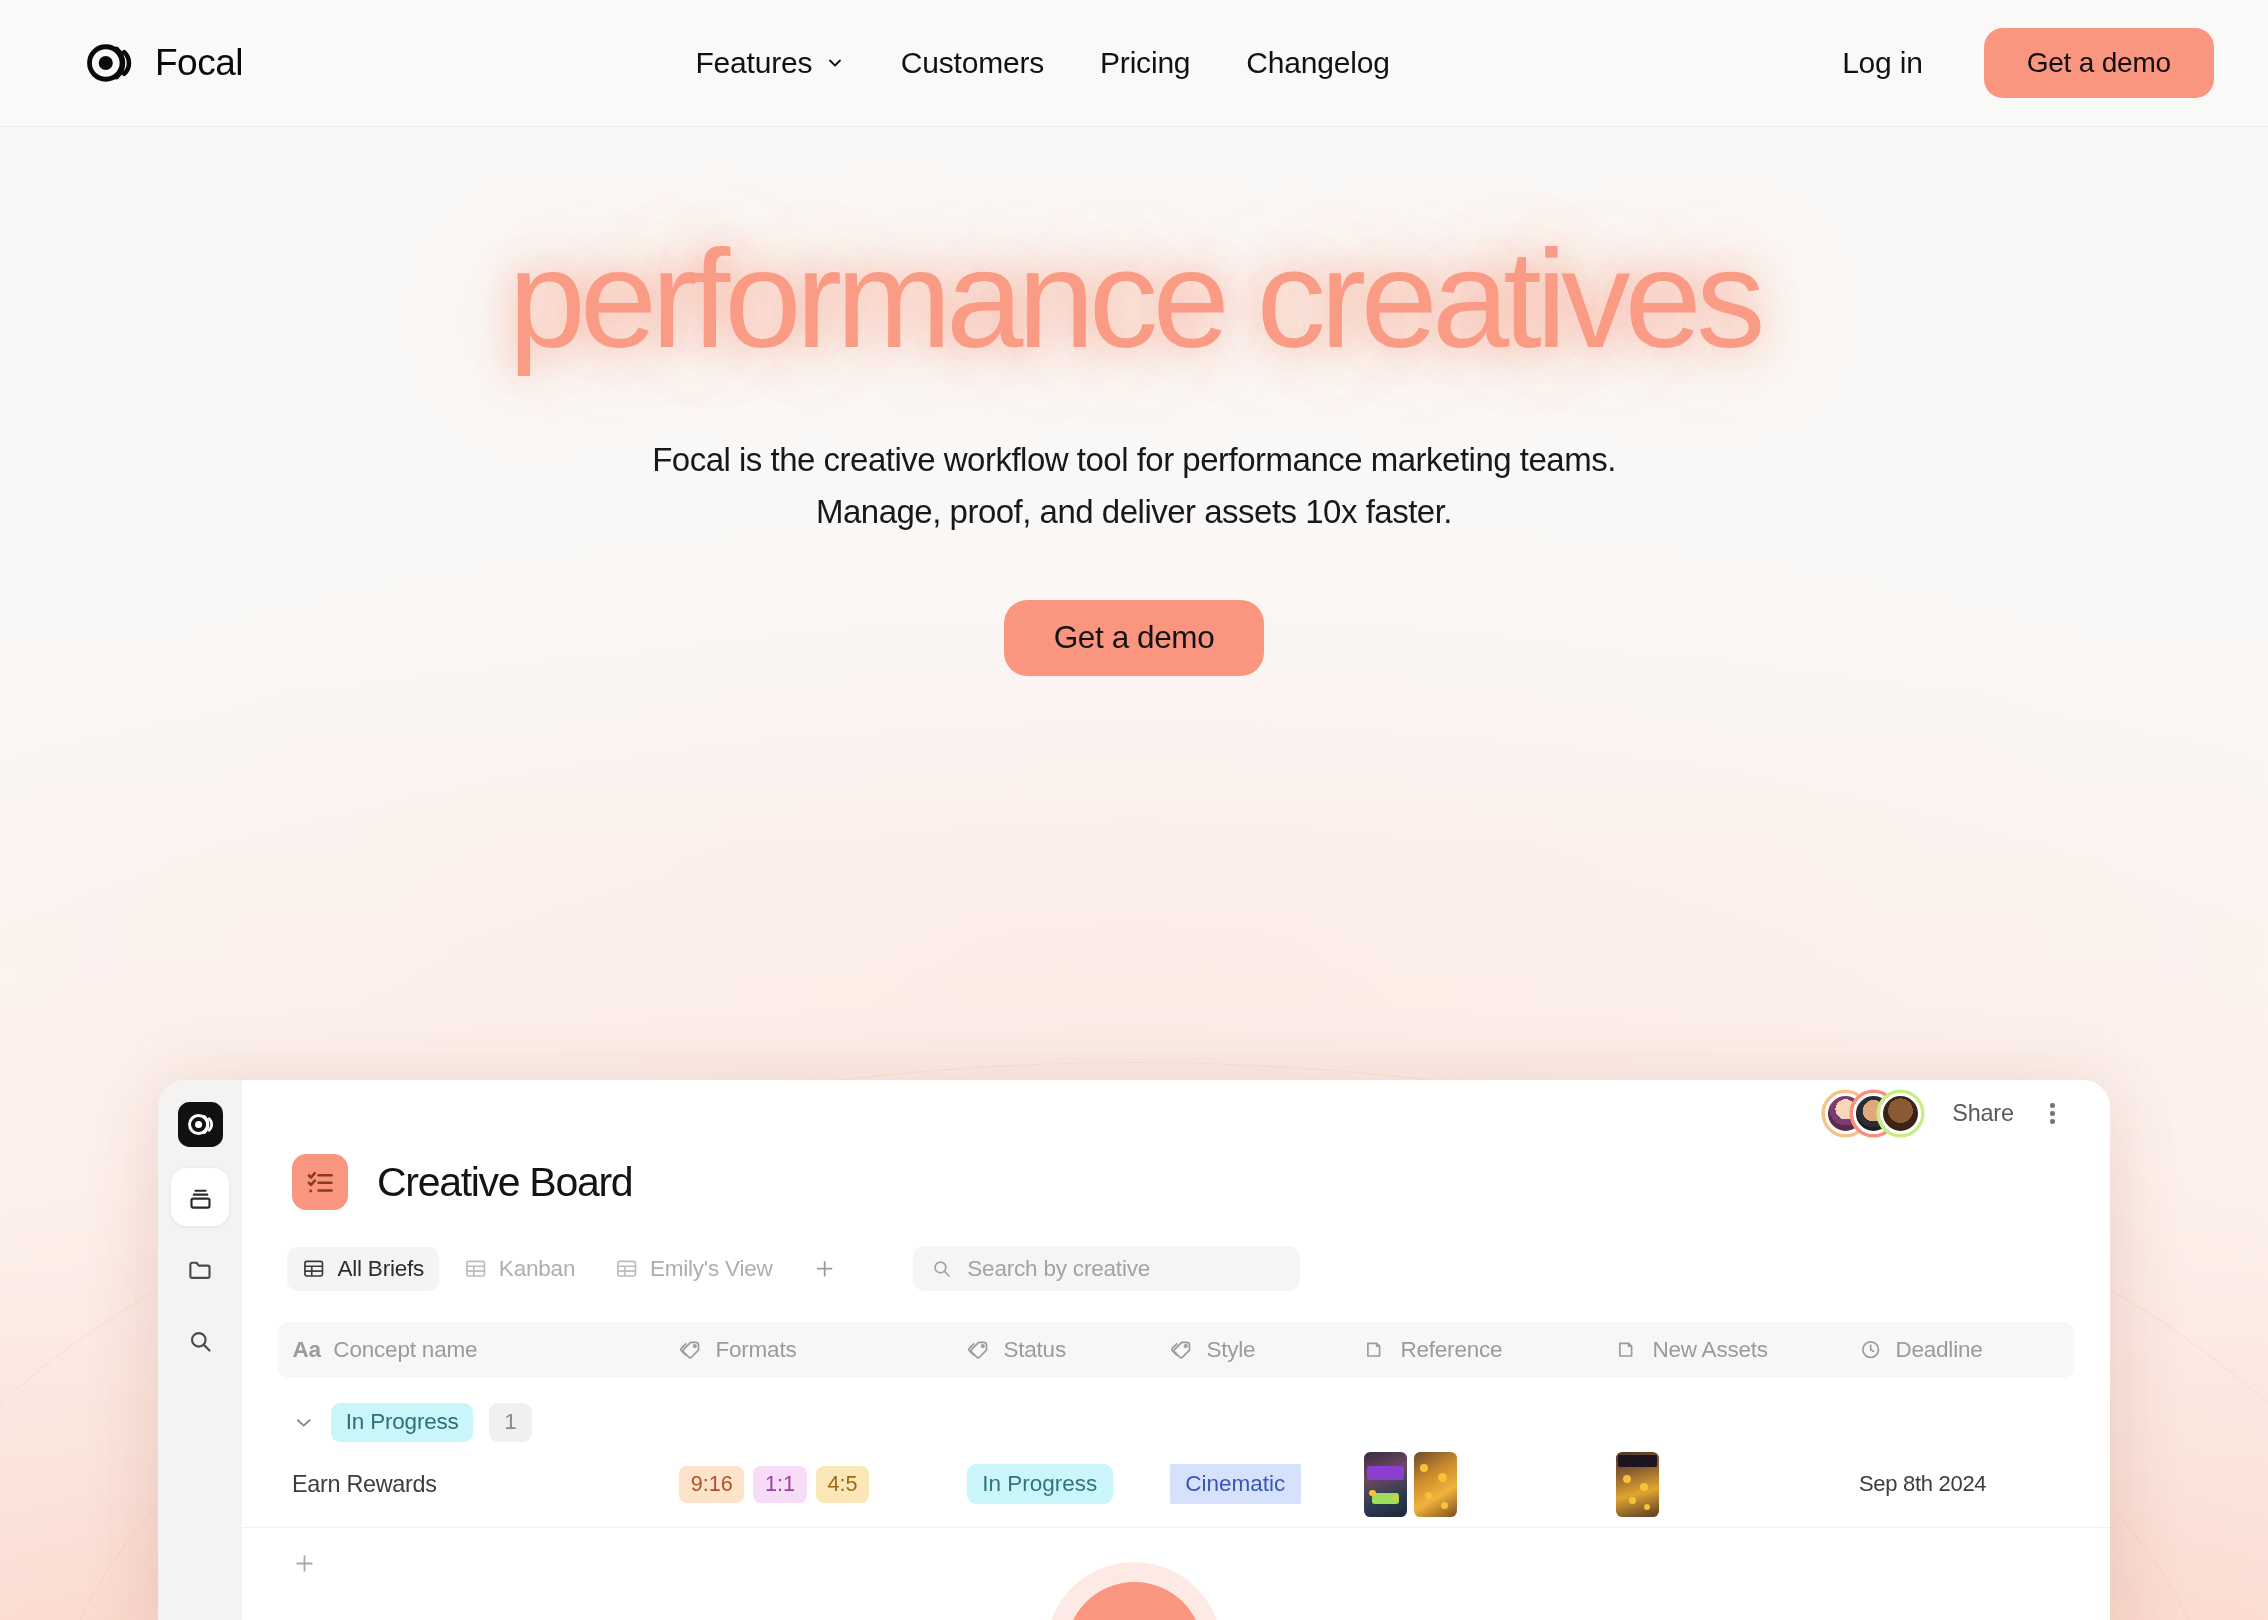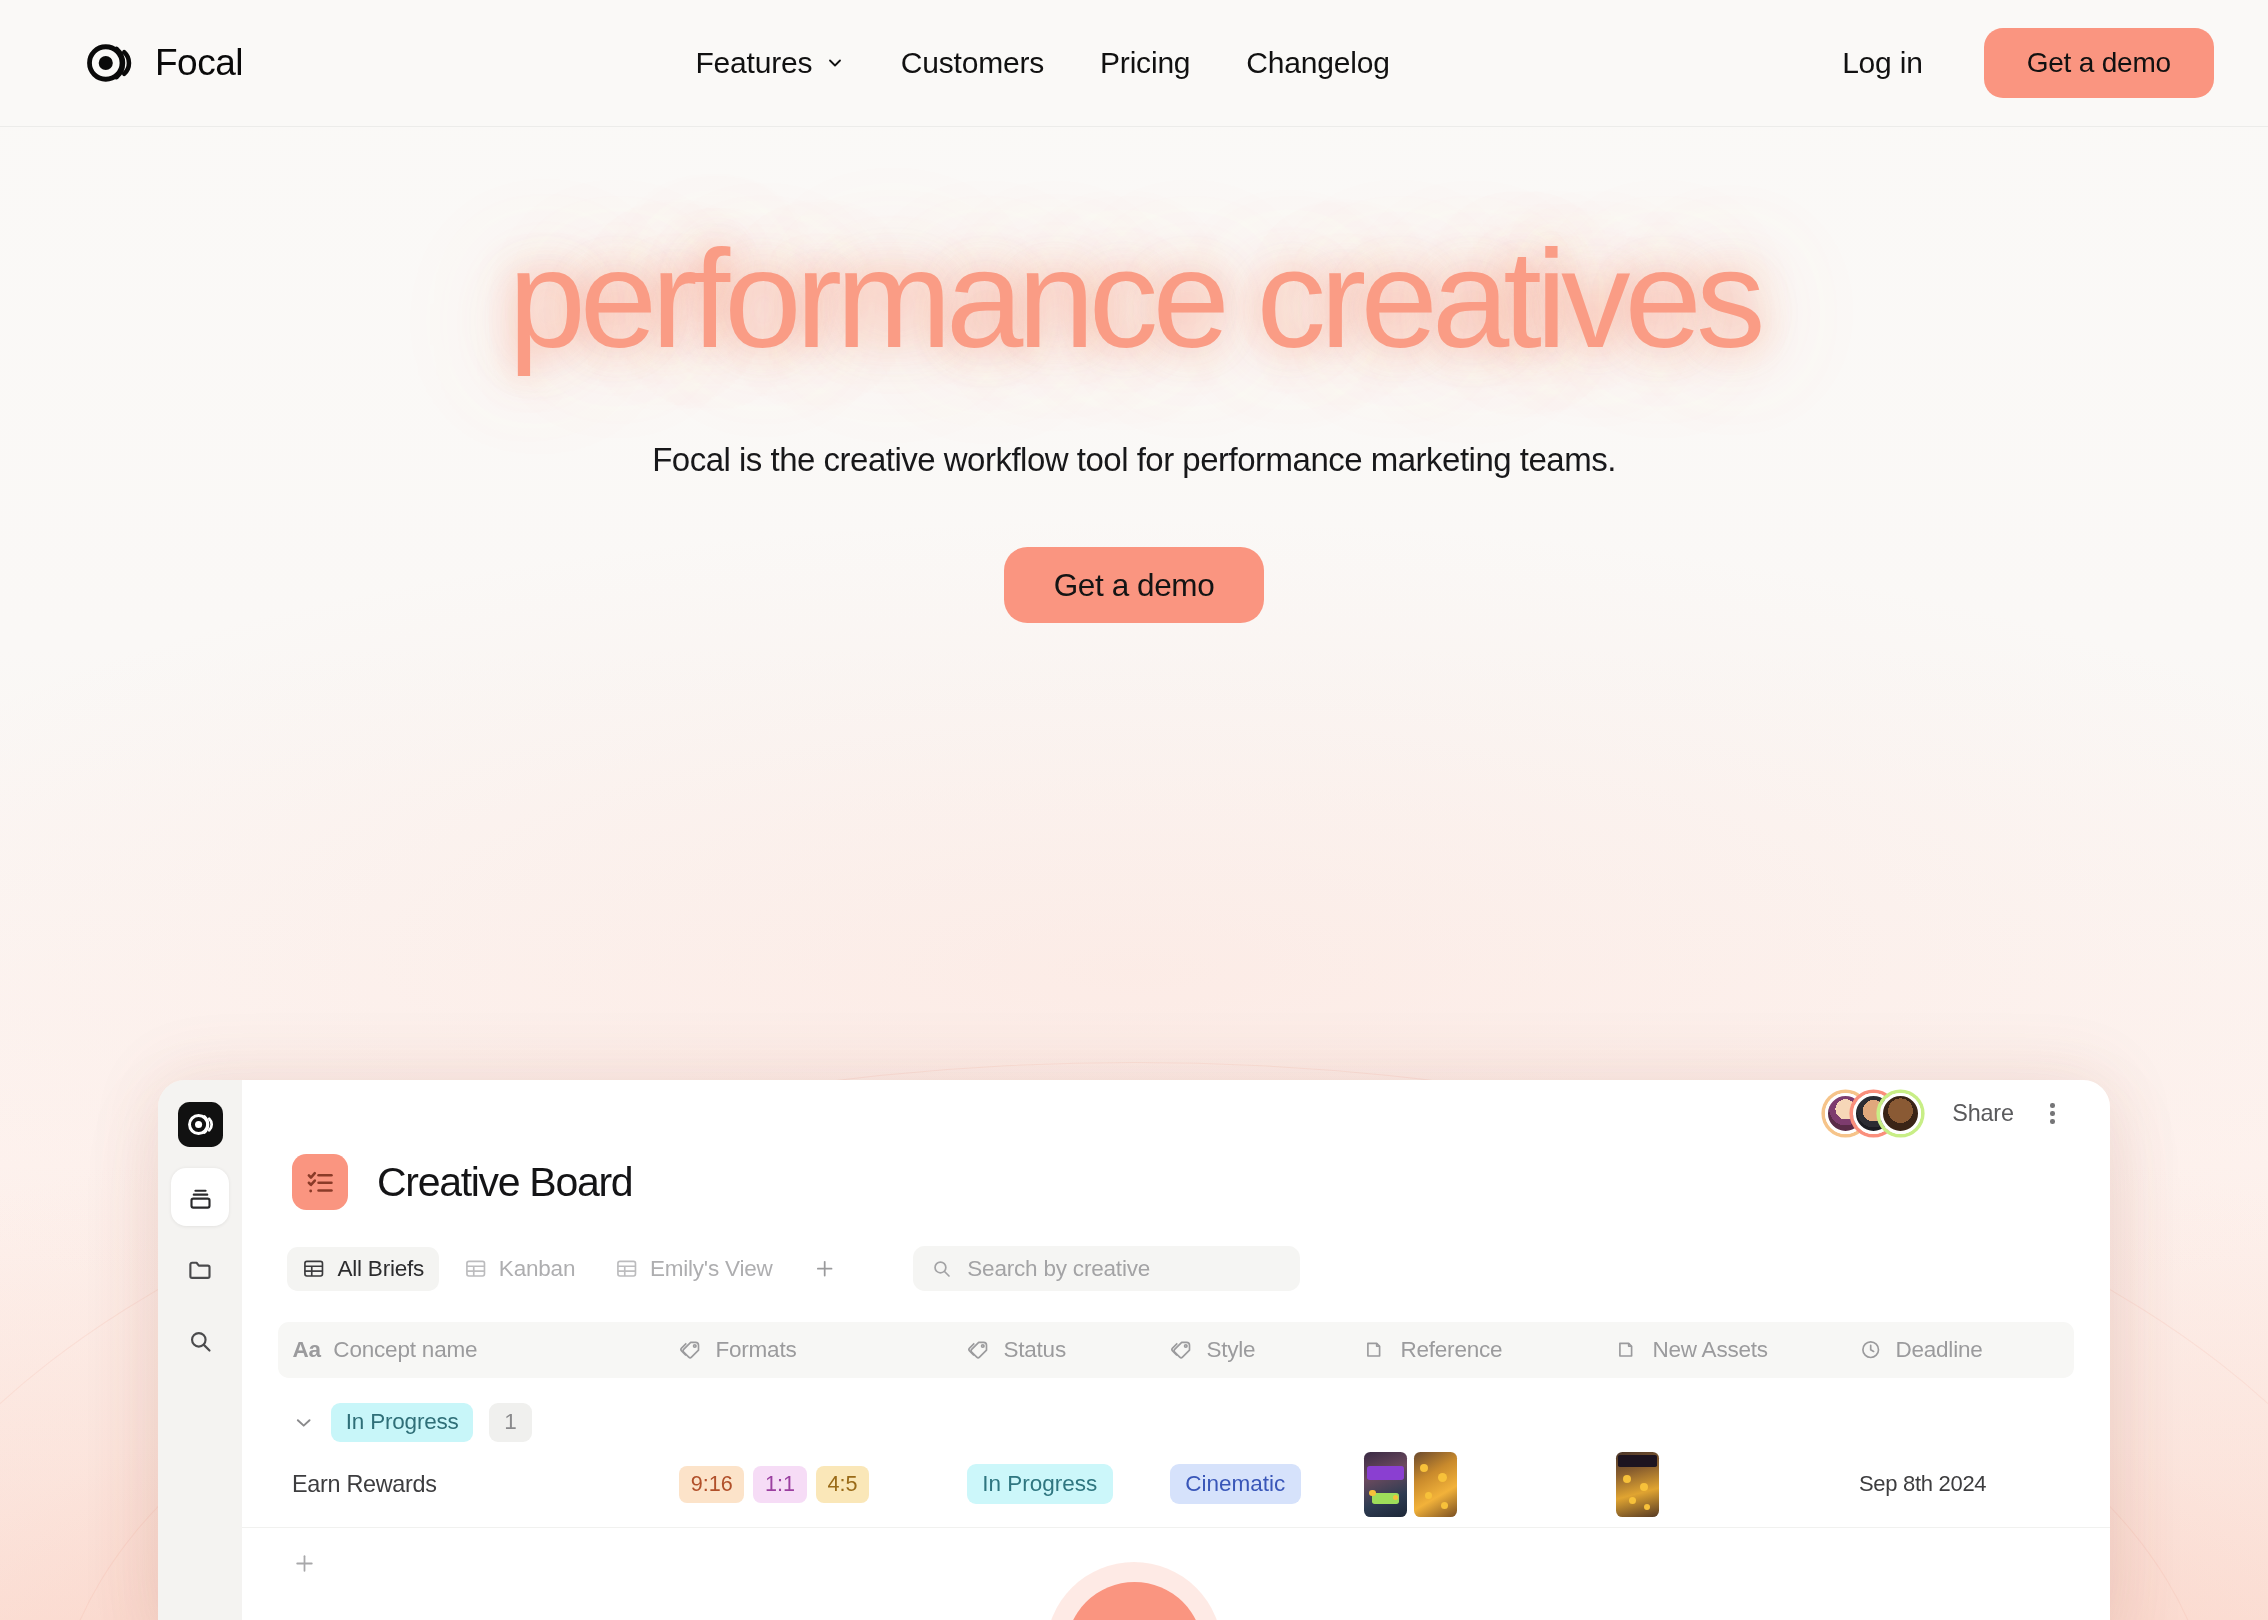--- a/index.html
+++ b/index.html
@@ -181,21 +181,21 @@
   .count{ background:#f0f0ee; color:#8a8a8c; border-radius:9px; padding:6.3px 15.3px; font-size:22.5px; }
 
   .data-row{ display:flex; align-items:center; height:86px; padding:0 14.4px 0 50px; border-bottom:0.9px solid #f1f1ef; }
   .cell{ display:flex; align-items:center; }
   .cell-name{ font-size:23.4px; color:#3d3d3f; letter-spacing:-0.3px; }
   .fmt{ border-radius:8px; padding:5.4px 11.7px; font-size:21.6px; margin-right:9px; }
   .fmt-a{ background:#fce3c9; color:#b1502a; }
   .fmt-b{ background:#f6dcf6; color:#9b3fa0; }
   .fmt-c{ background:#fae7b8; color:#9a6b18; }
   .tag-cyan{ background:#ccf7fa; color:#2f7680; border-radius:9px; padding:7.2px 15.3px; font-size:22.5px; }
-  .tag-blue{ background:#d6e2fb; color:#3956b8; border-radius:9px; padding:7.2px 15.3px; font-size:22.5px; }
+  .tag-blue{ background:#d6e2fb; color:#3956b8; border-radius:2px; padding:7.2px 15.3px; font-size:22.5px; }
 
   .thumbs{ display:flex; gap:7.2px; }
   .thumb{ width:43px; height:65px; border-radius:6.3px; overflow:hidden; position:relative; }
   .th1{ background:linear-gradient(160deg,#3a2a44 0%,#6b4a5e 35%,#2e3c52 70%,#1d2738 100%); }
   .th2{ background:linear-gradient(150deg,#6b4a2e 0%,#c98a2c 35%,#f2b23a 65%,#7a4f22 100%); }
   .th3{ background:linear-gradient(165deg,#4a352a 0%,#8a5f2e 30%,#e0a431 62%,#563a24 100%); }
   .th-banner{
     position:absolute; left:2.7px; right:2.7px; top:14.4px; height:13.5px;
     background:#8a3fd1; border-radius:2.7px;
   }
@@ -274,20 +274,21 @@
     <button class="btn-demo-nav">Get a demo</button>
   </div>
 </div>
 
 <div class="hero">
   <h1 class="h1">
     <span class="h1-accent">performance creatives</span>
   </h1>
   <div class="sub">
     <div>Focal is the creative workflow tool for performance marketing teams.</div>
+    <div>Manage, proof, and deliver assets 10x faster.</div>
   </div>
   <button class="btn-demo-hero">Get a demo</button>
 </div>
 
 <div class="app-wrap">
   <div class="app-window">
 
     <div class="app-sidebar">
       <div class="logo-tile">
         <span>

